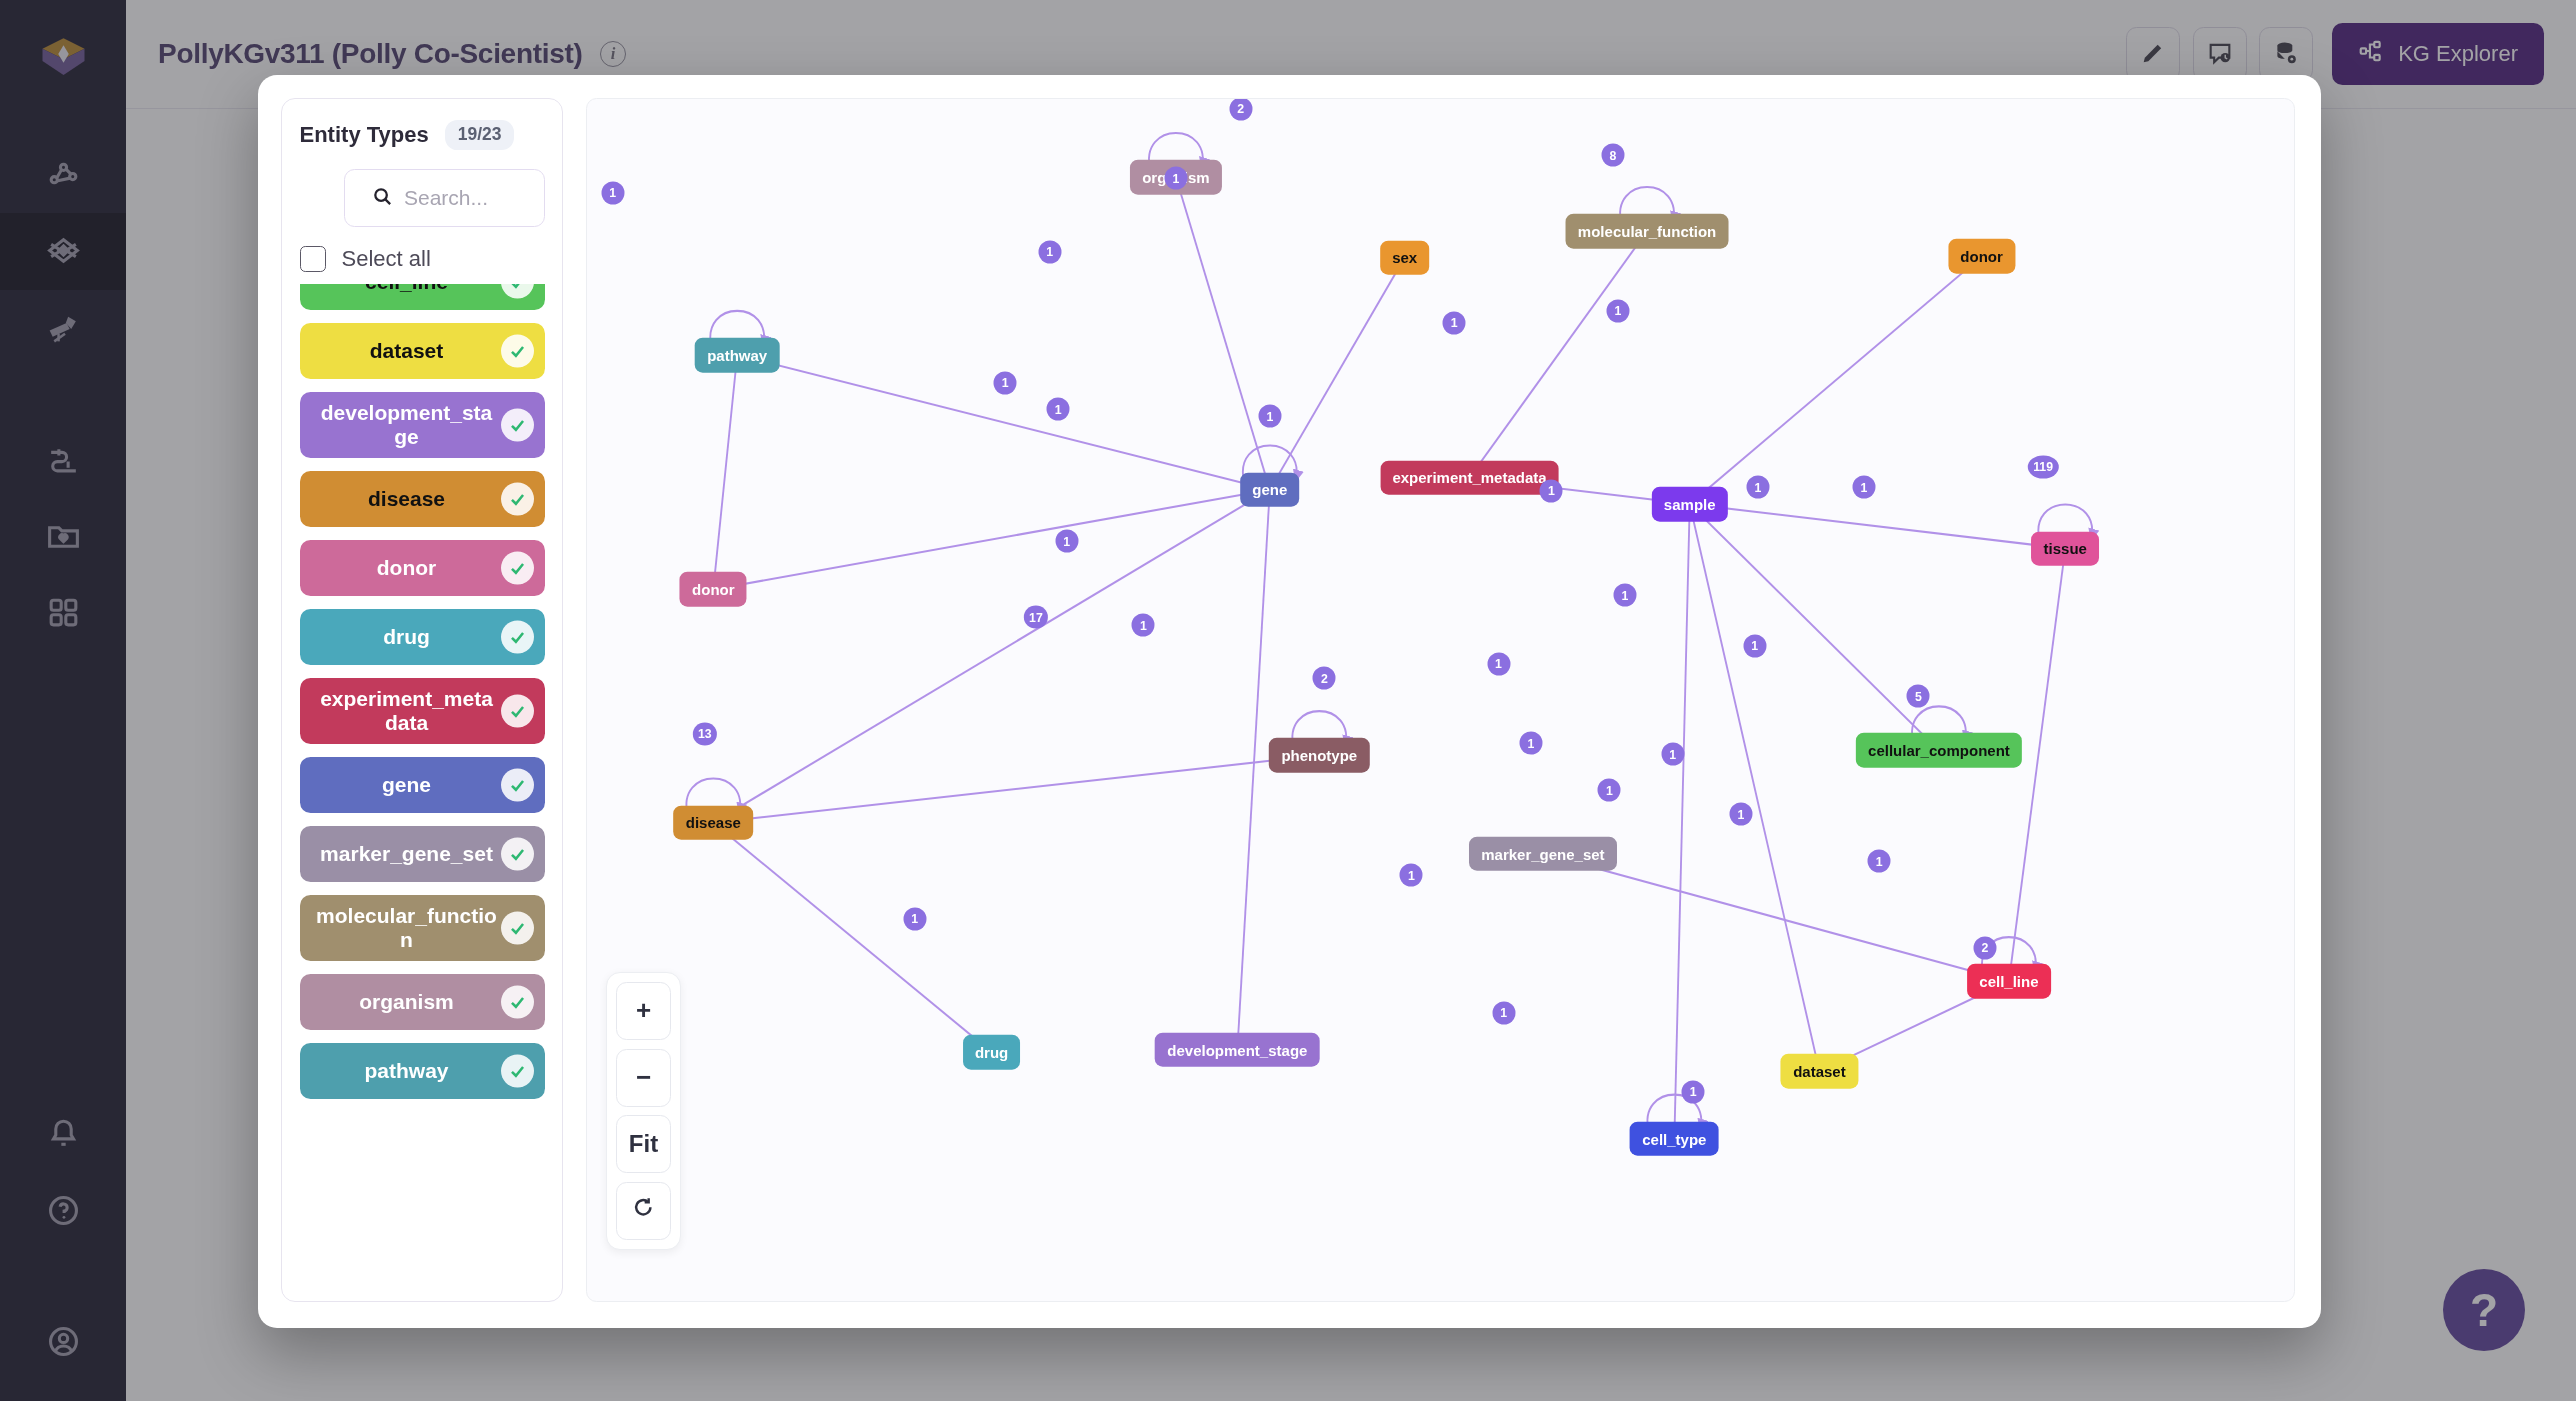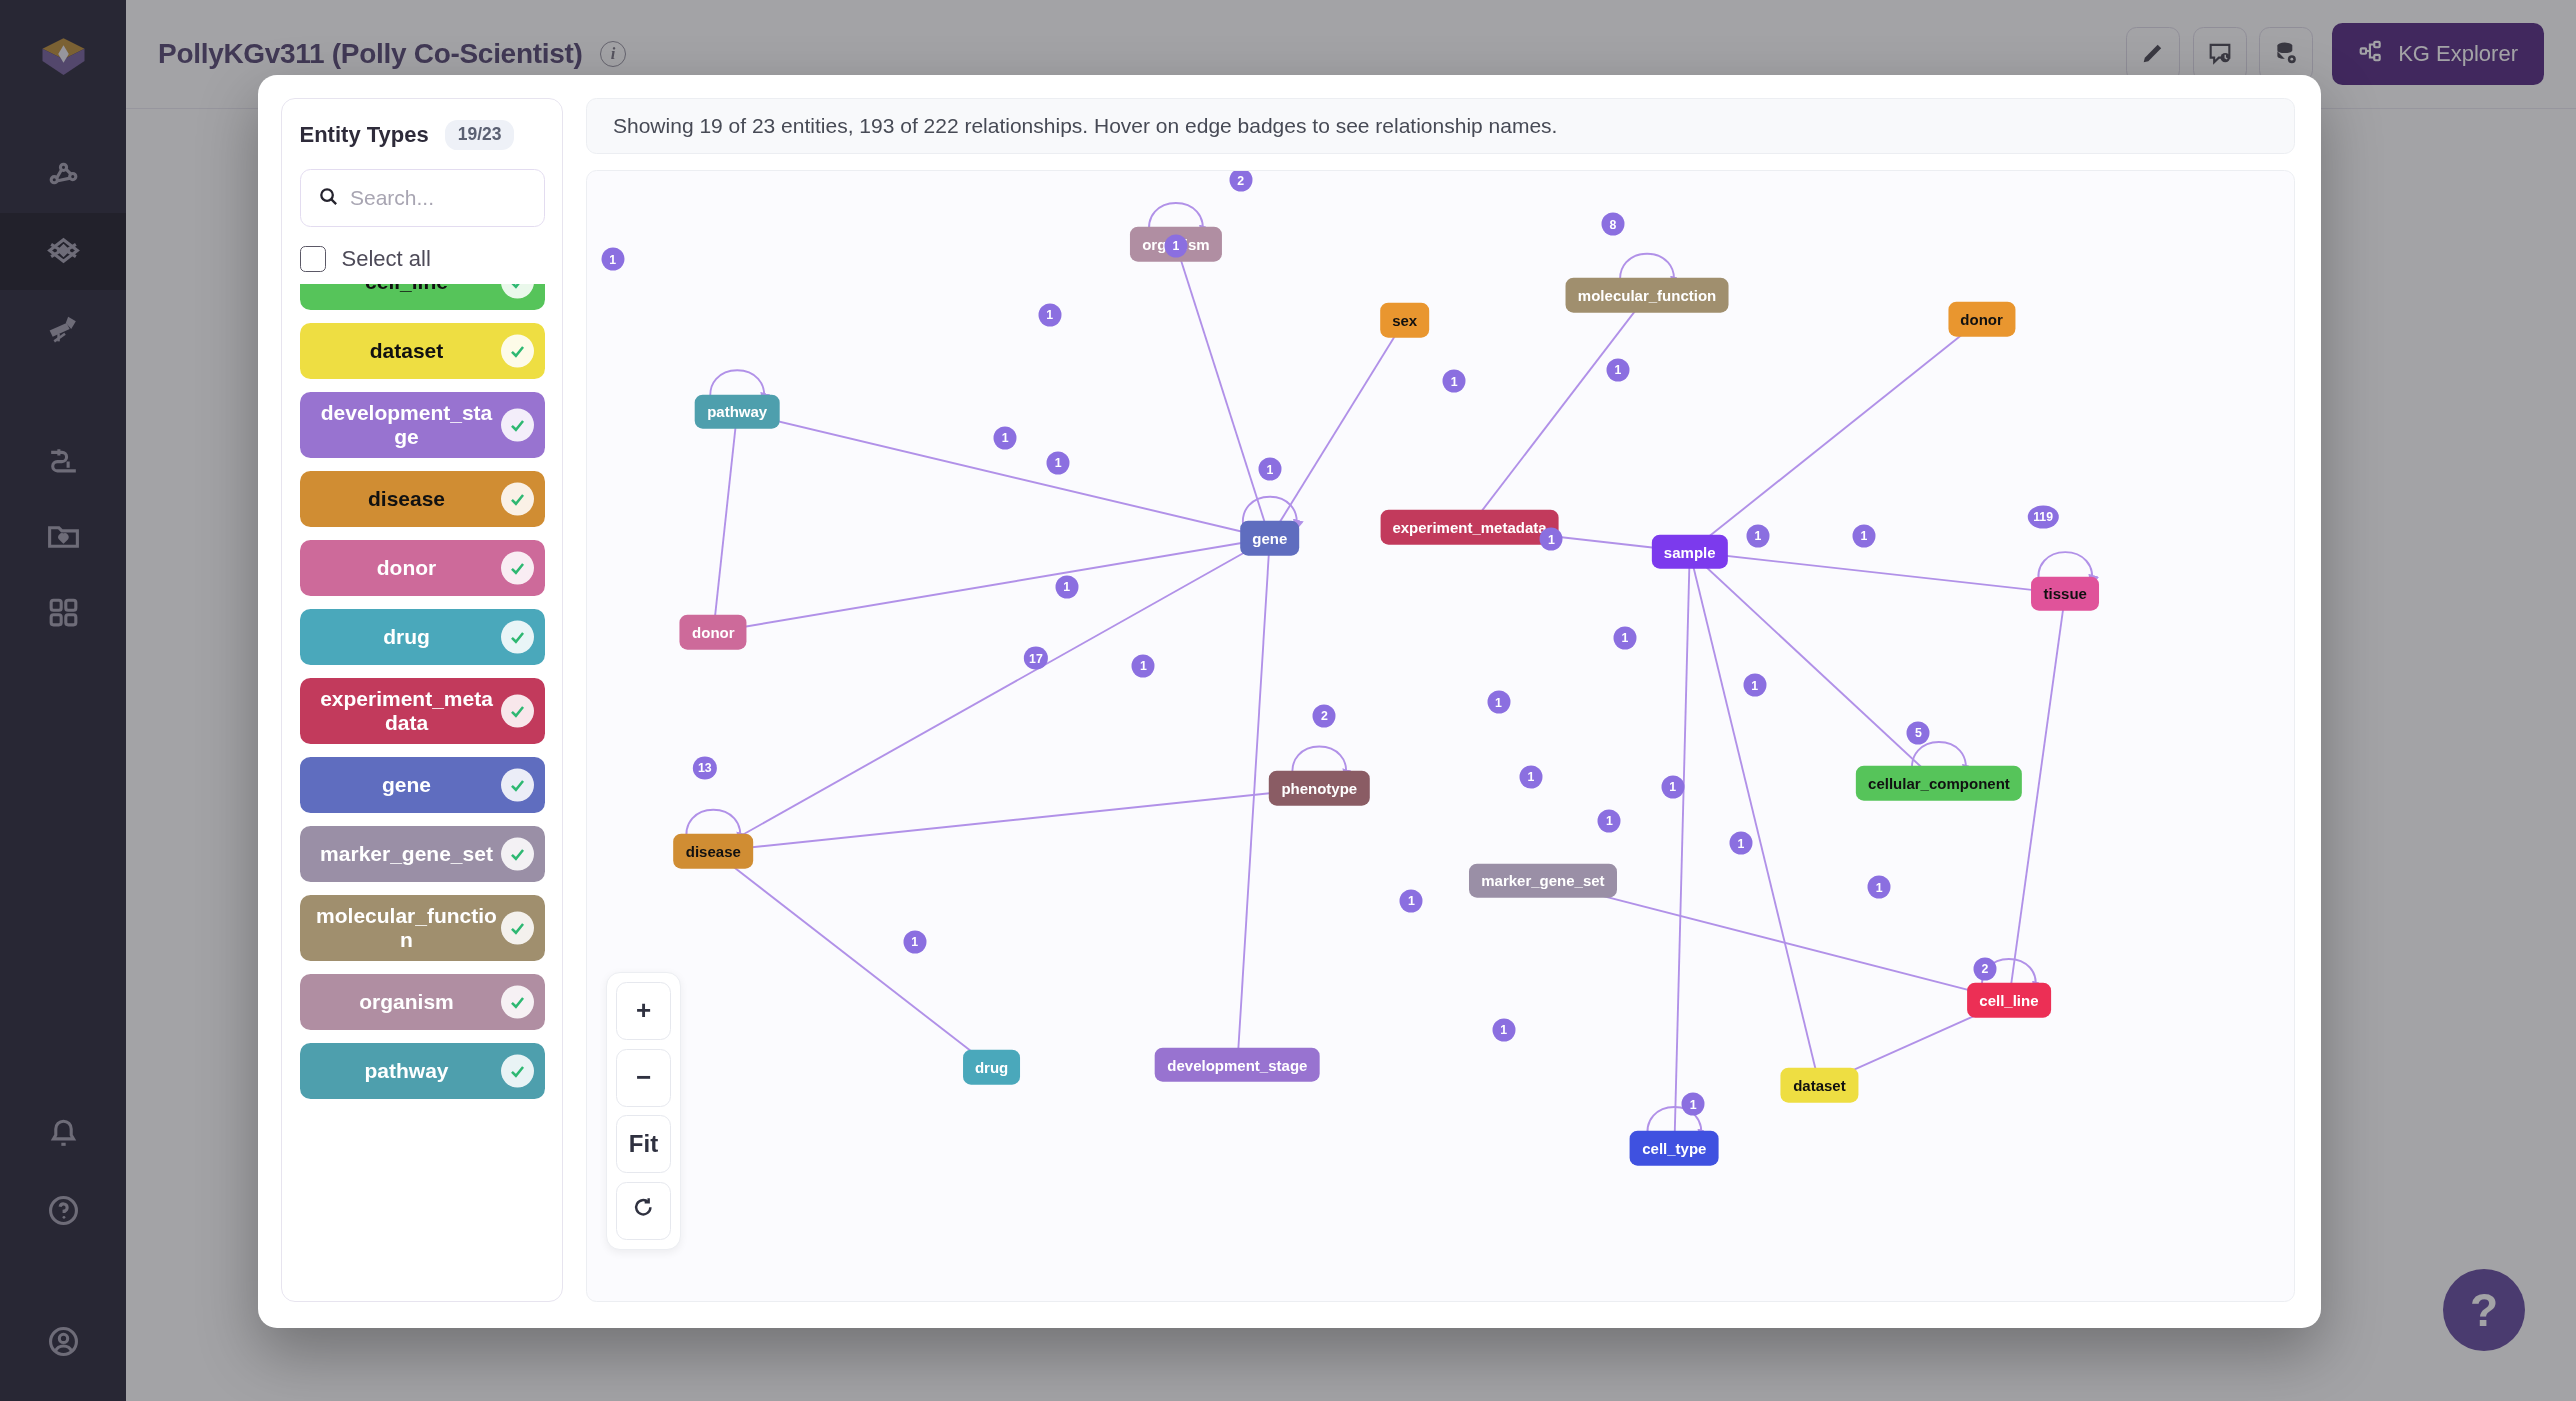--- a/index.html
+++ b/index.html
@@ -88,21 +88,21 @@
     overflow: hidden;
   }
   .types-head { display: flex; align-items: center; gap: 16px; flex: none; }
   .types-title { font-size: 22px; font-weight: 700; color: #2e2b3a; }
   .types-count {
     background: #eef1f7; color: #5b6173; font-size: 17.5px; font-weight: 600;
     padding: 4.4px 13px; border-radius: 12.3px;
   }
   .search-wrap {
     margin-top: 19px; height: 58px; border: 0.9px solid #e3dcf0; border-radius: 10.5px;
-    display: flex; align-items: center; padding: 0 16px; gap: 10.5px; flex: none;
+    display: flex; align-items: center; padding: 0 26px; gap: 10.5px; flex: none; margin-left: 44px;
   }
   .search-wrap svg { width: 23px; height: 23px; stroke: #25232e; fill: none; stroke-width: 2.4; }
   .search-input { border: none; outline: none; font-size: 21px; color: #2b2833; width: 100%; background: transparent; }
   .search-input::placeholder { color: #a8a5b2; }
   .select-all { margin-top: 19px; display: flex; align-items: center; gap: 16px; flex: none; }
   .cbx { width: 26px; height: 26px; border: 1.8px solid #5b5866; border-radius: 5.3px; background: #fff; cursor: pointer; }
   .select-all-label { font-size: 22px; color: #4d4a58; }
   .chips { margin-top: 12.3px; overflow: hidden; flex: 1; display: flex; flex-direction: column; gap: 13px; }
   .chip {
     position: relative; border-radius: 10.5px; min-height: 56px; flex: none;
@@ -431,21 +431,20 @@
               <span class="tick">
                 <svg viewBox="0 0 24 24">
                   <path d="M5 13 L10 18 L19 7"></path>
                 </svg>
               </span>
             </div>
           </div>
       </div>
 
       <div class="graph-col">
-        <div class="banner">Showing 19 of 23 entities, 193 of 222 relationships. Hover on edge badges to see relationship names.</div>
 
         <div class="canvas-wrap" id="canvas">
           <svg class="graph" id="graph-svg" viewBox="0 0 1000 640" preserveAspectRatio="none">
             <defs>
               <marker id="ah" markerWidth="7" markerHeight="7" refX="6" refY="3" orient="auto">
                 <path d="M0,0 L6,3 L0,6 Z" fill="#b191e8"></path>
               </marker>
             </defs>
             <g id="edges" stroke="#b191e8" stroke-width="1.1" fill="none">
                 <line x1="400" y1="208" x2="345" y2="41.6" marker-end="url(#ah)"></line>

